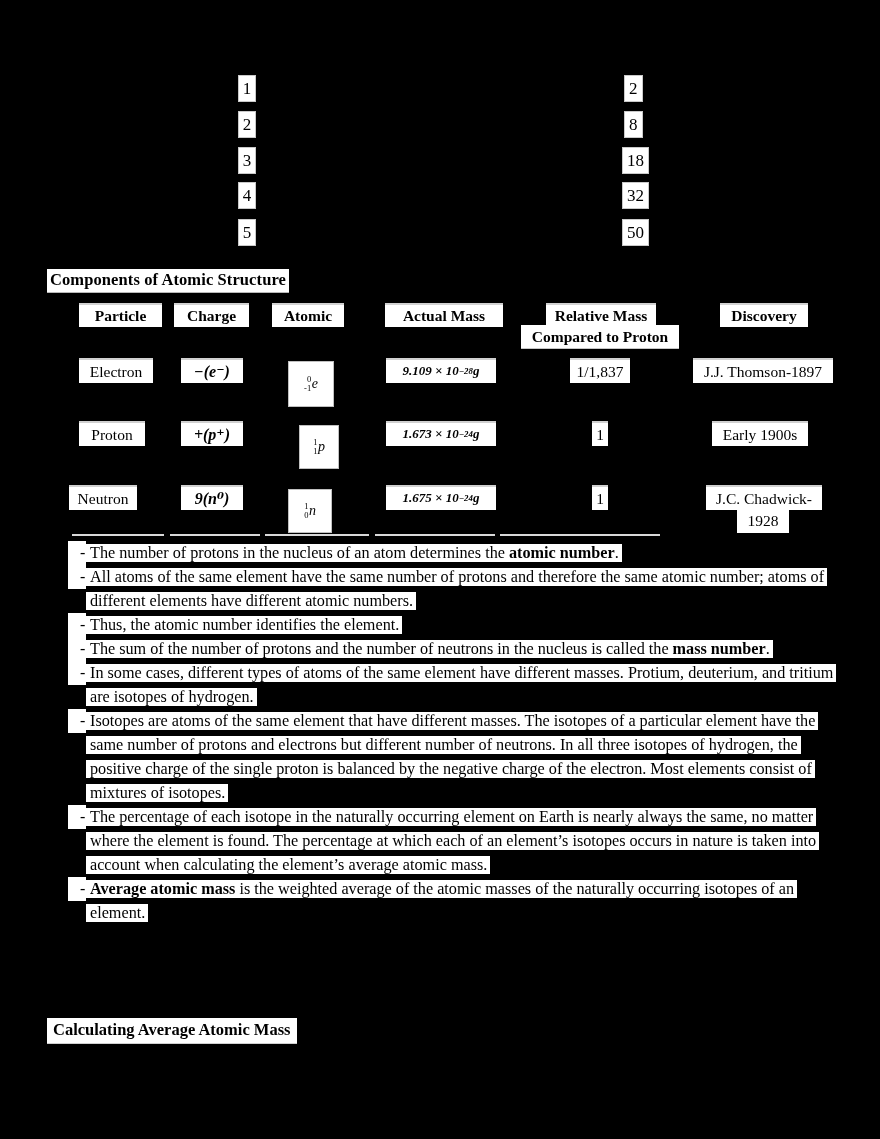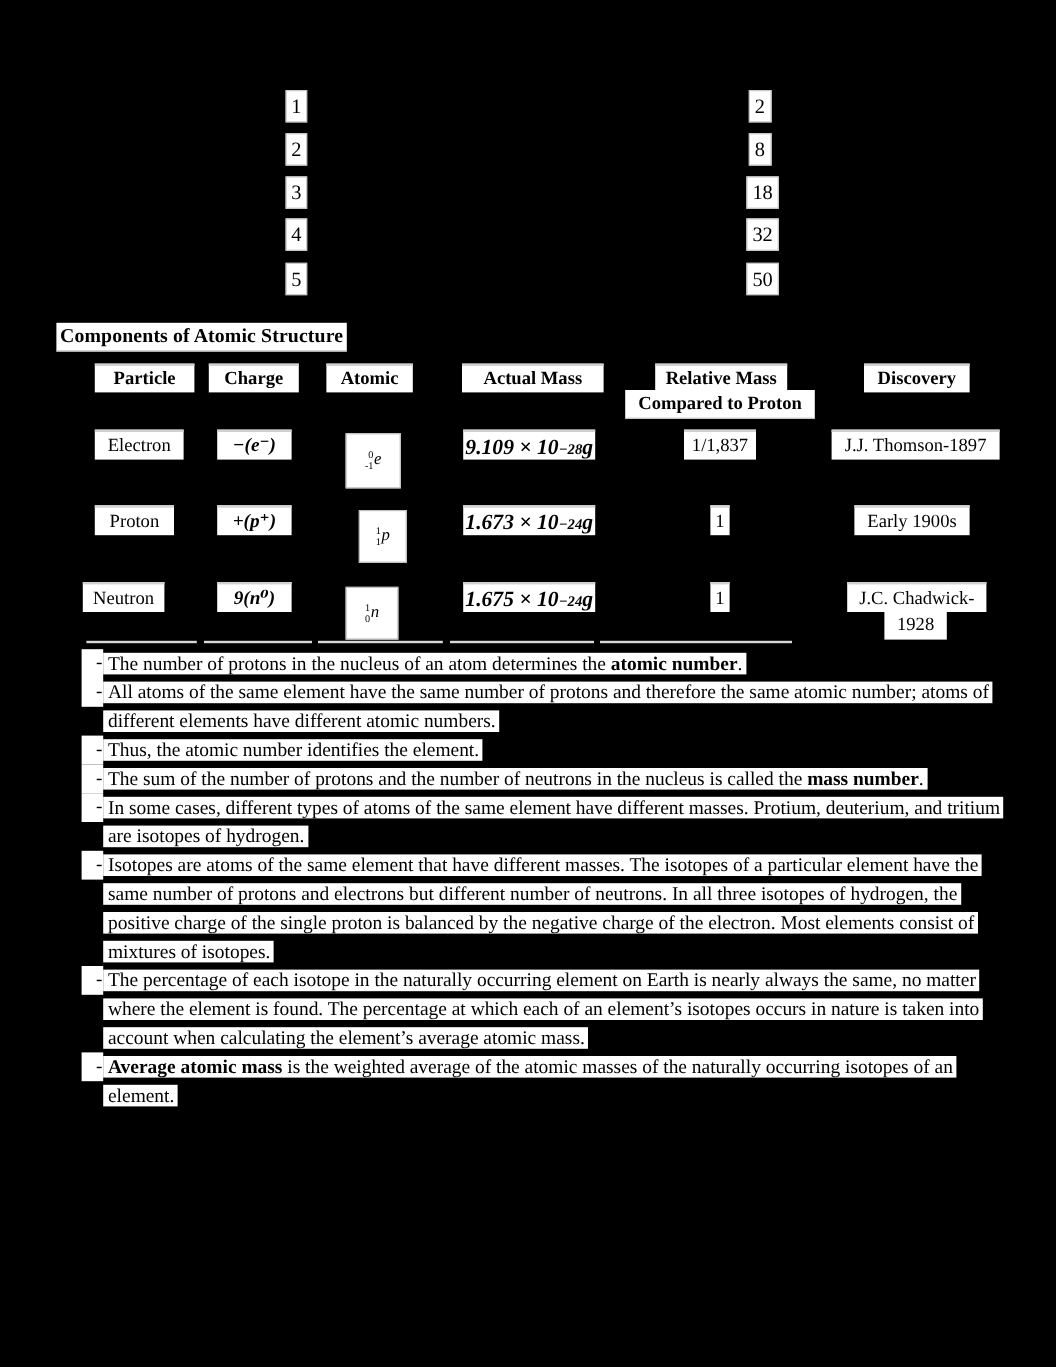--- a/index.html
+++ b/index.html
@@ -69,25 +69,24 @@
 
   
   .td {
     font-size: 15.5px;
     height: 25px;
     border-top: 2px solid #d0d0d0;
   }
   .td-ital {
     font-style: italic;
     font-weight: bold;
-    font-size: 18px;
+    font-size: 13px;
     height: 25px;
     border-top: 2px solid #d0d0d0;
     font-family: "Liberation Serif", "DejaVu Serif", serif;
-    align-items: flex-end;
   }
   .charge {
     font-style: italic;
     font-weight: bold;
     font-size: 16px;
     height: 25px;
     border-top: 2px solid #d0d0d0;
   }
 
   
@@ -303,14 +302,15 @@
       <div class="note-body"><span class="note-text"><span>The percentage of each isotope in the naturally occurring element on Earth is nearly always the same, no matter where the element is found. The percentage at which each of an element’s isotopes occurs in nature is taken into account when calculating the element’s average atomic mass.</span><b></b><span></span></span></div>
     </div>
 
     <div class="note-row">
       <div class="dash">-</div>
       <div class="note-body"><span class="note-text"><span></span><b>Average atomic mass</b><span> is the weighted average of the atomic masses of the naturally occurring isotopes of an element.</span></span></div>
     </div>
 
   </div>
 
+  <div class="box bottom-head left" style="left:47px; top:1018px; padding:0 6px;">Calculating Average Atomic Mass</div>
 
 </div>
 
 </body></html>

